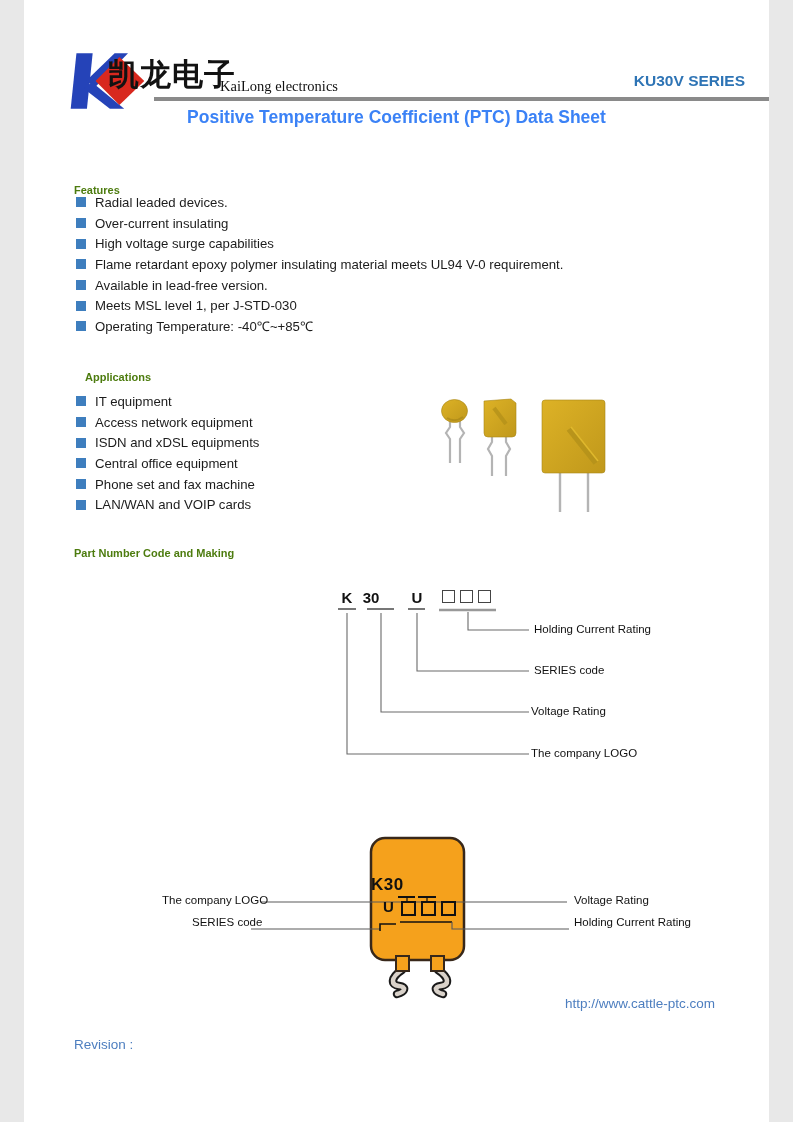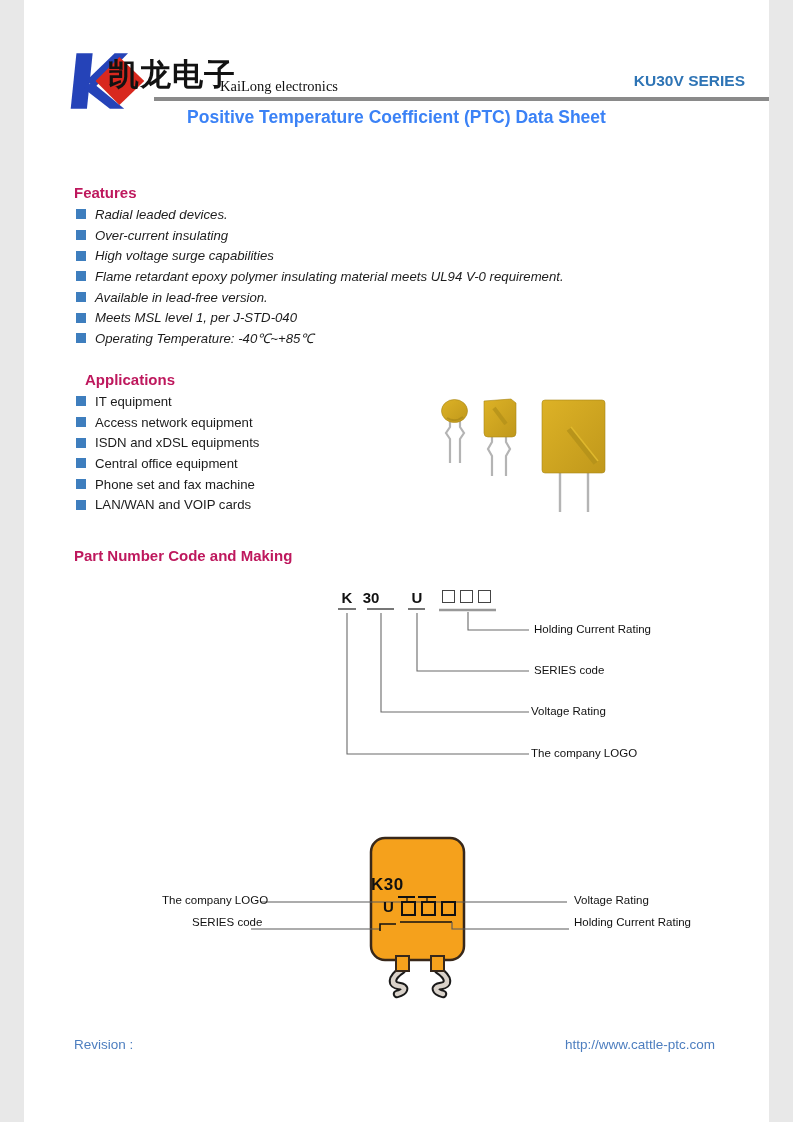--- a/index.html
+++ b/index.html
@@ -14,21 +14,21 @@
   
   .company-cn { left:84px; top:54px; font-size:31px; font-weight:700; color:#121212;
                 font-family:"DejaVu Serif", serif; letter-spacing:1px; }
   .company-en { left:196px; top:78px; font-size:14.5px; color:#111;font-family:Liberation Serif, serif; }
   .series-label { right:24px; top:72px; font-size:15.5px; font-weight:700; color:#2E74B5; }
   .header-rule { left:130px; top:97px; width:640px; height:4px; background:#8a8a8a; }
   .doc-title { left:0; top:107px; width:100%; text-align:center;
                font-size:17.5px; font-weight:700; color:#3b82f6; }
 
   
-  .sec-heading { font-size:15px; font-weight:700; color:#be185d; }
+  .sec-heading { font-size:11px; font-weight:700; color:#4d7c0f; }
 
   
   .bullet-list { position:absolute; }
   .bullet-item { display:flex; align-items:center; height:20.7px; }
   .bullet { width:10px; height:10px; background:#3E7EBE; margin-right:9px; flex:0 0 10px; }
   .bullet-text { font-size:13.2px; color:#1c1c1c; white-space:nowrap; }
 
   
   .code-seg { position:absolute; top:589px; font-size:15px; font-weight:600; color:#111;
               text-align:center; }
@@ -59,21 +59,21 @@
     <polygon points="29,33 63,61 48,61 21,40" fill="#2543B8"></polygon>
     <polygon points="58,7 84,32 58,57 33,32" fill="#D8281E"></polygon>
   </svg>
   <div class="abs company-cn">凯龙电子</div>
   <div class="abs company-en">KaiLong electronics</div>
   <div class="abs series-label">KU30V SERIES</div>
   <div class="abs header-rule"></div>
   <div class="abs doc-title">Positive Temperature Coefficient (PTC) Data Sheet</div>
 
   <div class="abs sec-heading" style="left:50px; top:184px;">Features</div>
-  <div class="bullet-list" style="left:52px; top:204px;font-style:italic;">
+  <div class="bullet-list" style="left:52px; top:192px;">
 
       <div class="bullet-item">
         <span class="bullet"></span>
         <span class="bullet-text">Radial leaded devices.</span>
       </div>
 
       <div class="bullet-item">
         <span class="bullet"></span>
         <span class="bullet-text">Over-current insulating</span>
       </div>
@@ -88,21 +88,21 @@
         <span class="bullet-text">Flame retardant epoxy polymer insulating material meets UL94 V-0 requirement.</span>
       </div>
 
       <div class="bullet-item">
         <span class="bullet"></span>
         <span class="bullet-text">Available in lead-free version.</span>
       </div>
 
       <div class="bullet-item">
         <span class="bullet"></span>
-        <span class="bullet-text">Meets MSL level 1, per J-STD-040</span>
+        <span class="bullet-text">Meets MSL level 1, per J-STD-030</span>
       </div>
 
       <div class="bullet-item">
         <span class="bullet"></span>
         <span class="bullet-text">Operating Temperature: -40℃~+85℃</span>
       </div>
     </div>
 
   <div class="abs sec-heading" style="left:50px; top:371px;margin-left:11px;">Applications</div>
   <div class="bullet-list" style="left:52px; top:391px;">
@@ -222,15 +222,15 @@
   <span class="mark-box" style="left:377px;"></span>
   <span class="mark-box" style="left:397px;"></span>
   <span class="mark-box" style="left:417px;"></span>
 
   <div class="mark-label" style="left:138px; top:894px;">The company LOGO</div>
   <div class="mark-label" style="left:168px; top:916px;">SERIES code</div>
   <div class="mark-label" style="left:550px; top:894px;">Voltage Rating</div>
   <div class="mark-label" style="left:550px; top:916px;">Holding Current Rating</div>
 
   <div class="abs footer-text" style="left:50px; top:1037px;">Revision :</div>
-  <div class="abs footer-text" style="left:541px; top:1037px;">http://www.cattle-ptc.com</div>
+  <div class="abs footer-text" style="left:541px; top:996px;">http://www.cattle-ptc.com</div>
 
 </div>
 
 </body></html>

